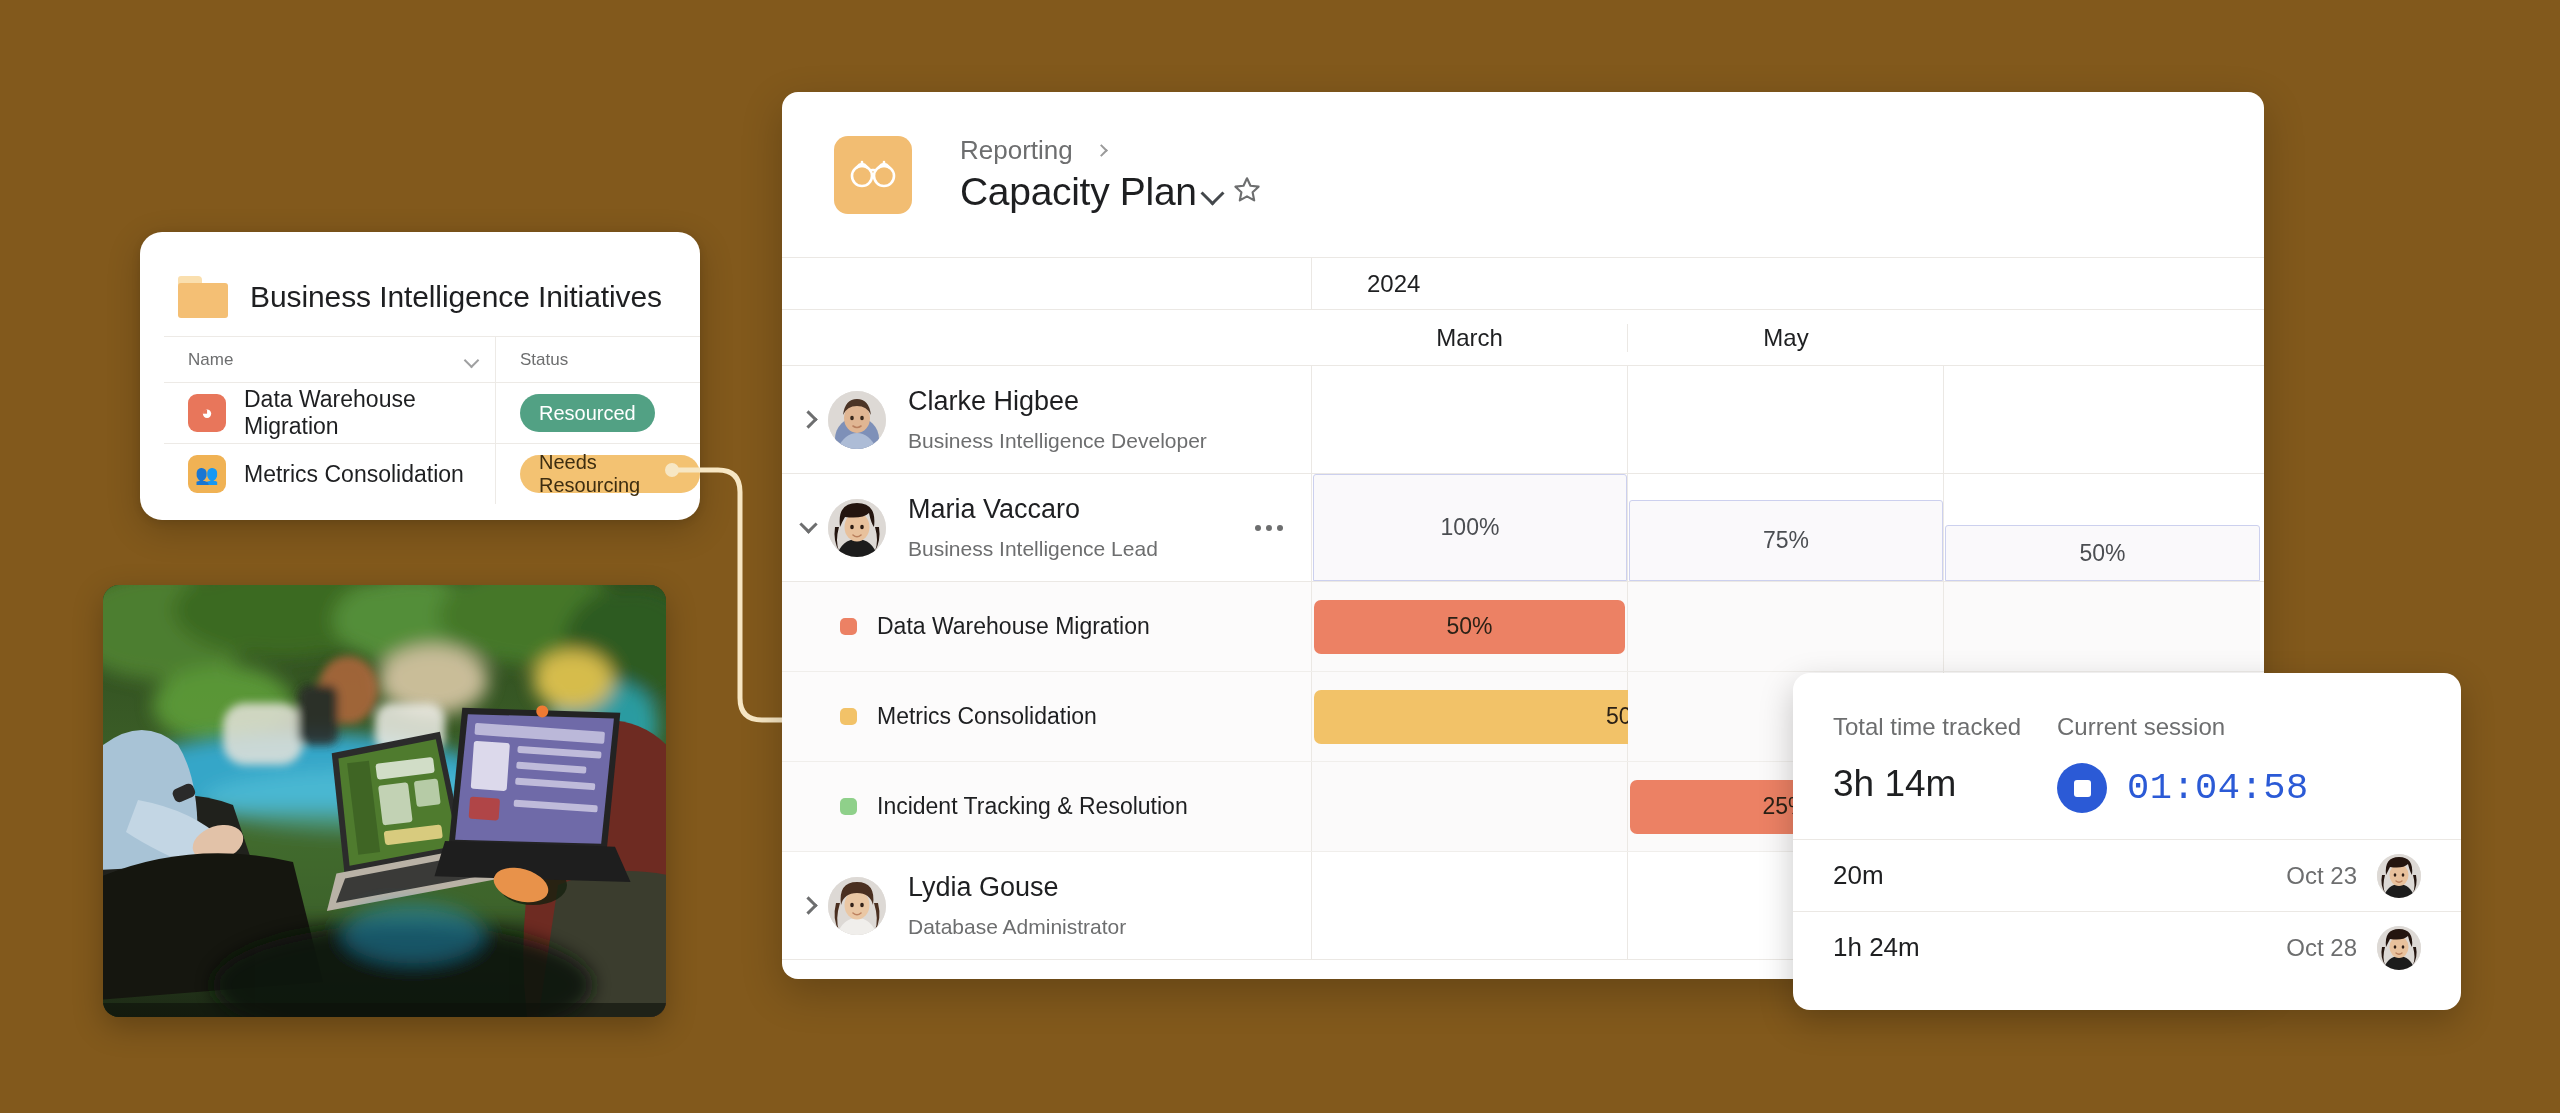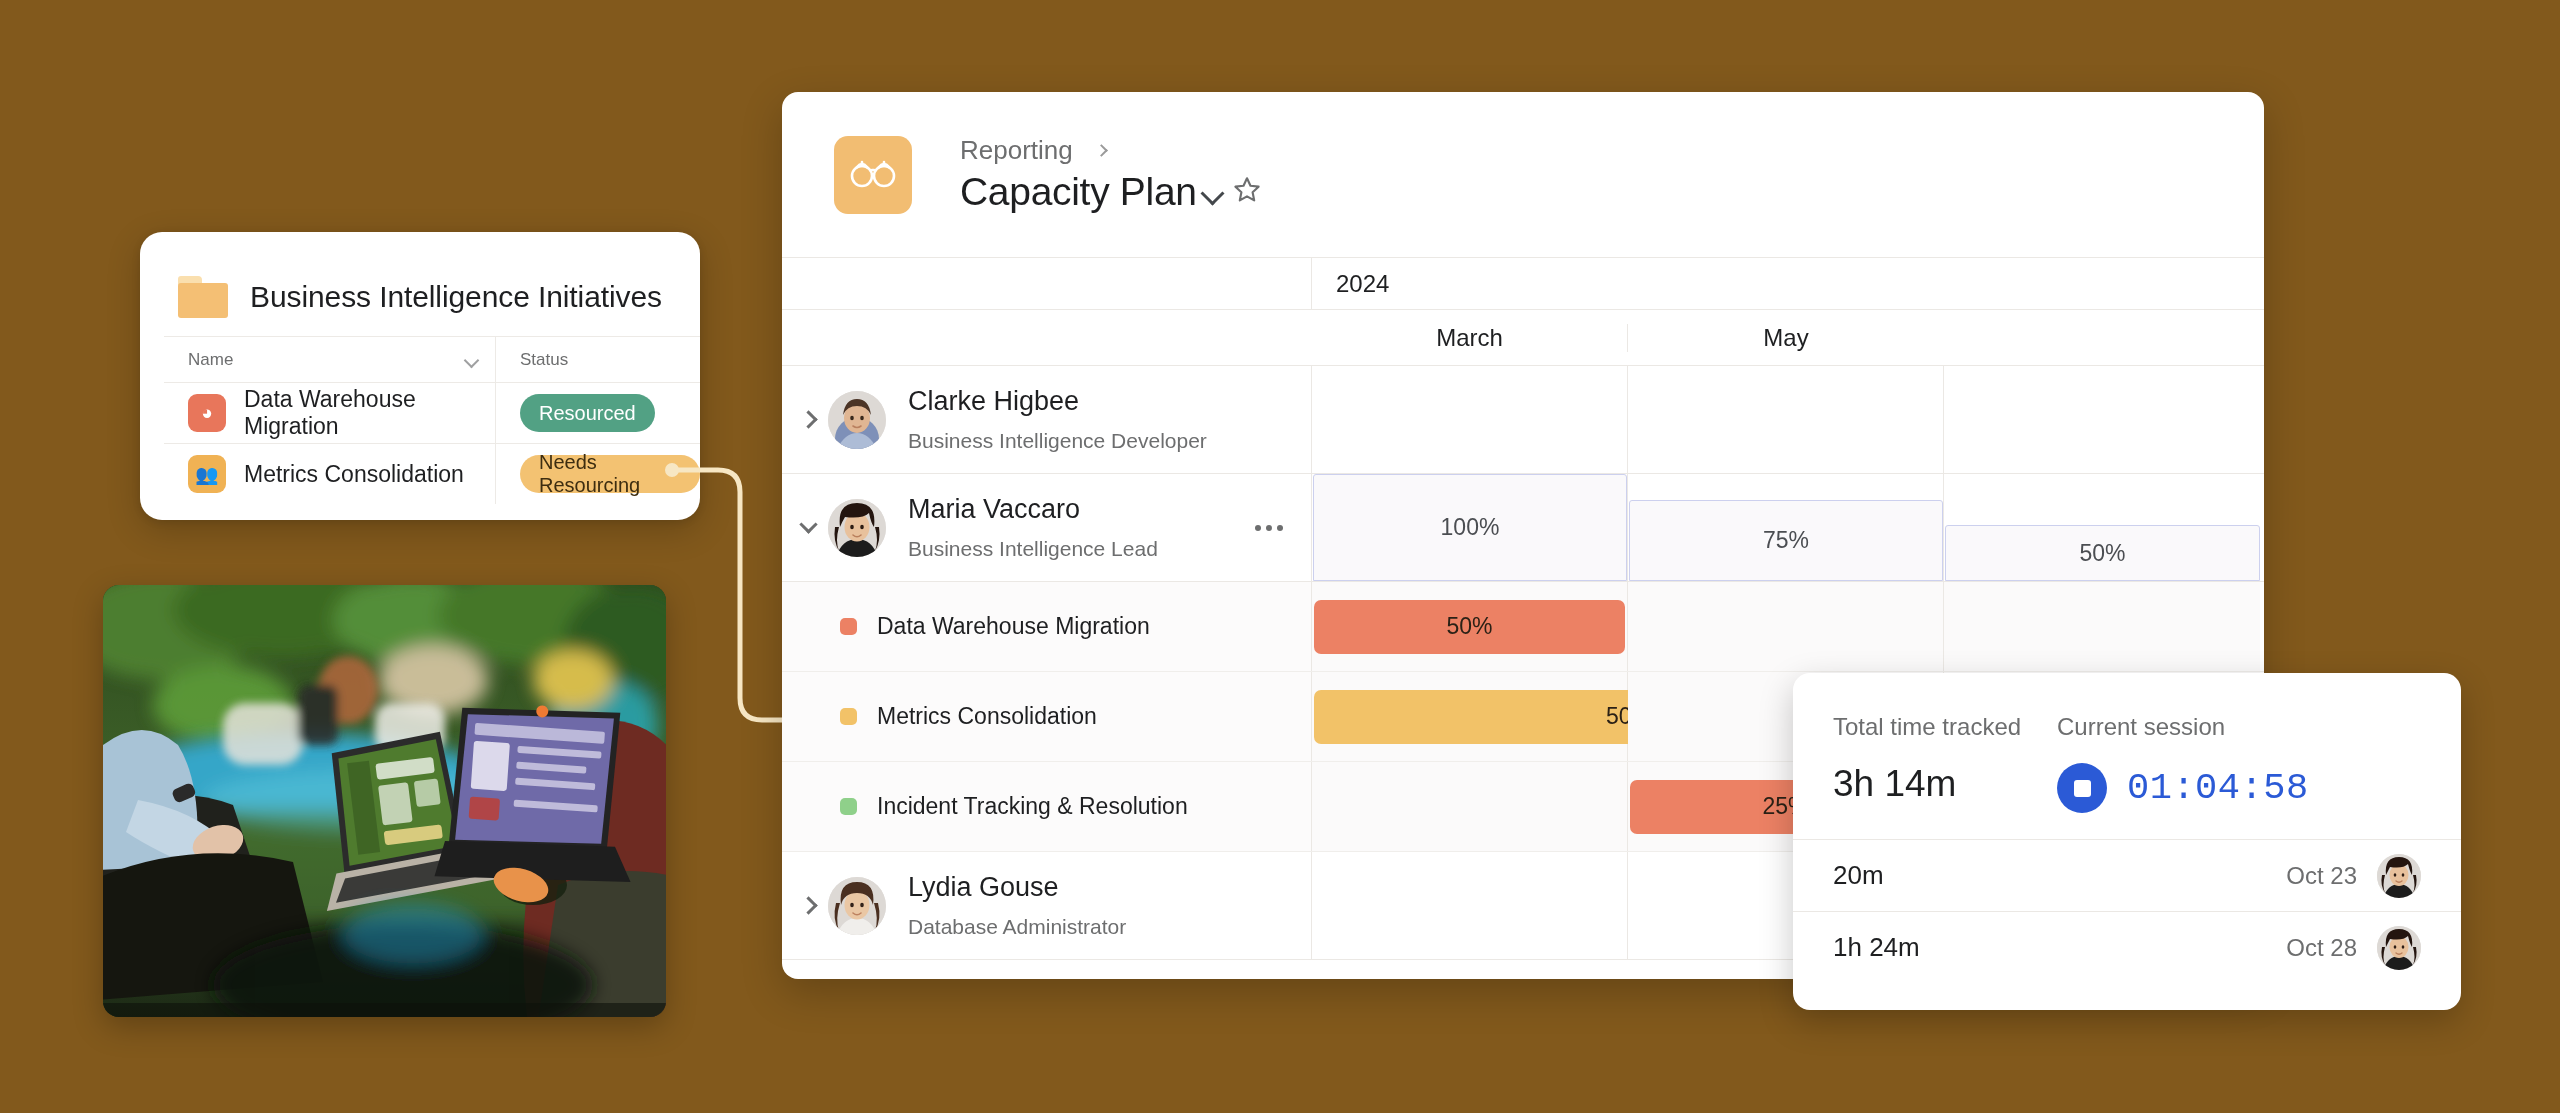--- a/index.html
+++ b/index.html
@@ -158,21 +158,21 @@
     display: flex; align-items: center;
     position: relative;
   }
   .month-cell {
     flex: 0 0 316px;
     border-right: 1px solid #ebe8e4;
     position: relative;
   }
   .month-cell:last-child { border-right: none; }
 
-  #year-row { height: 52px; border-bottom: 1px solid #ebe8e4; }
+  #year-row { height: 52px; border-bottom: 1px solid #ebe8e4; gap: 31px; }
   #year-row .left-cell { }
   #year-row .year-span {
     flex: 1; display: flex; align-items: center;
     padding-left: 24px; font-size: 24px; color: #1e1f21;
   }
   #month-row { height: 56px; border-bottom: 1px solid #ebe8e4; align-items: center; }
   #month-row .month-cell {
     display: flex; align-items: center; justify-content: center;
     font-size: 24px; color: #1e1f21;
   }

